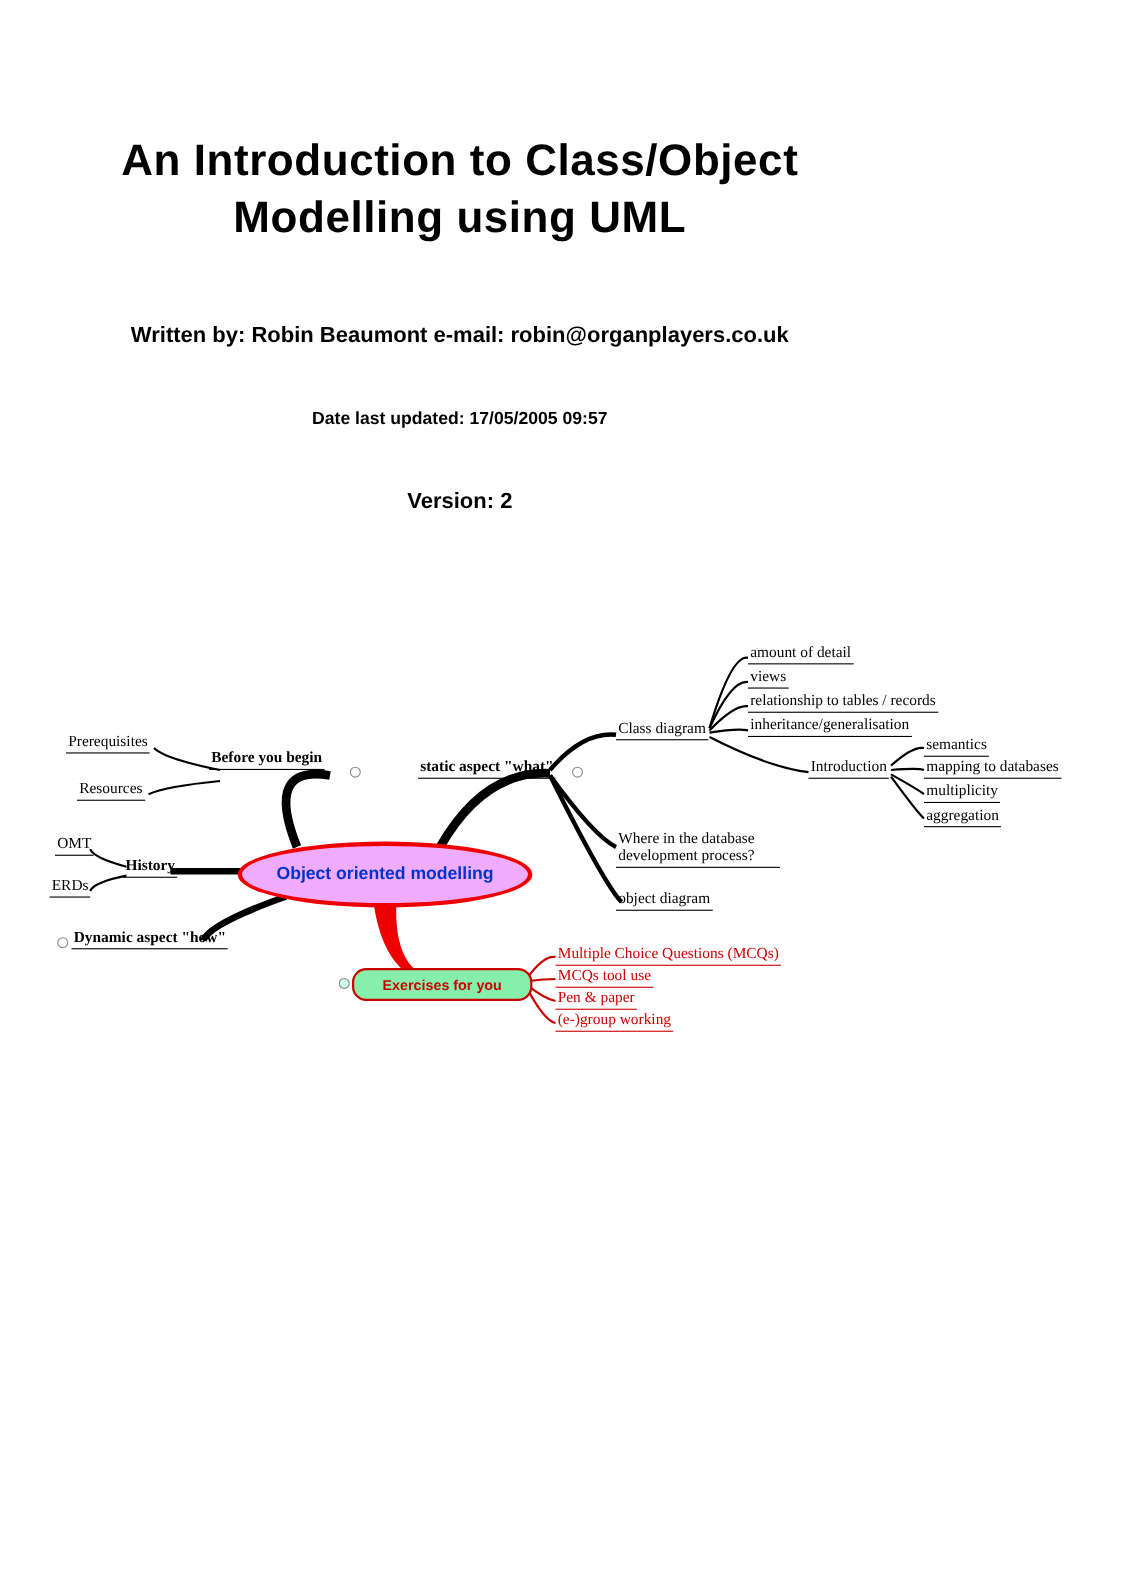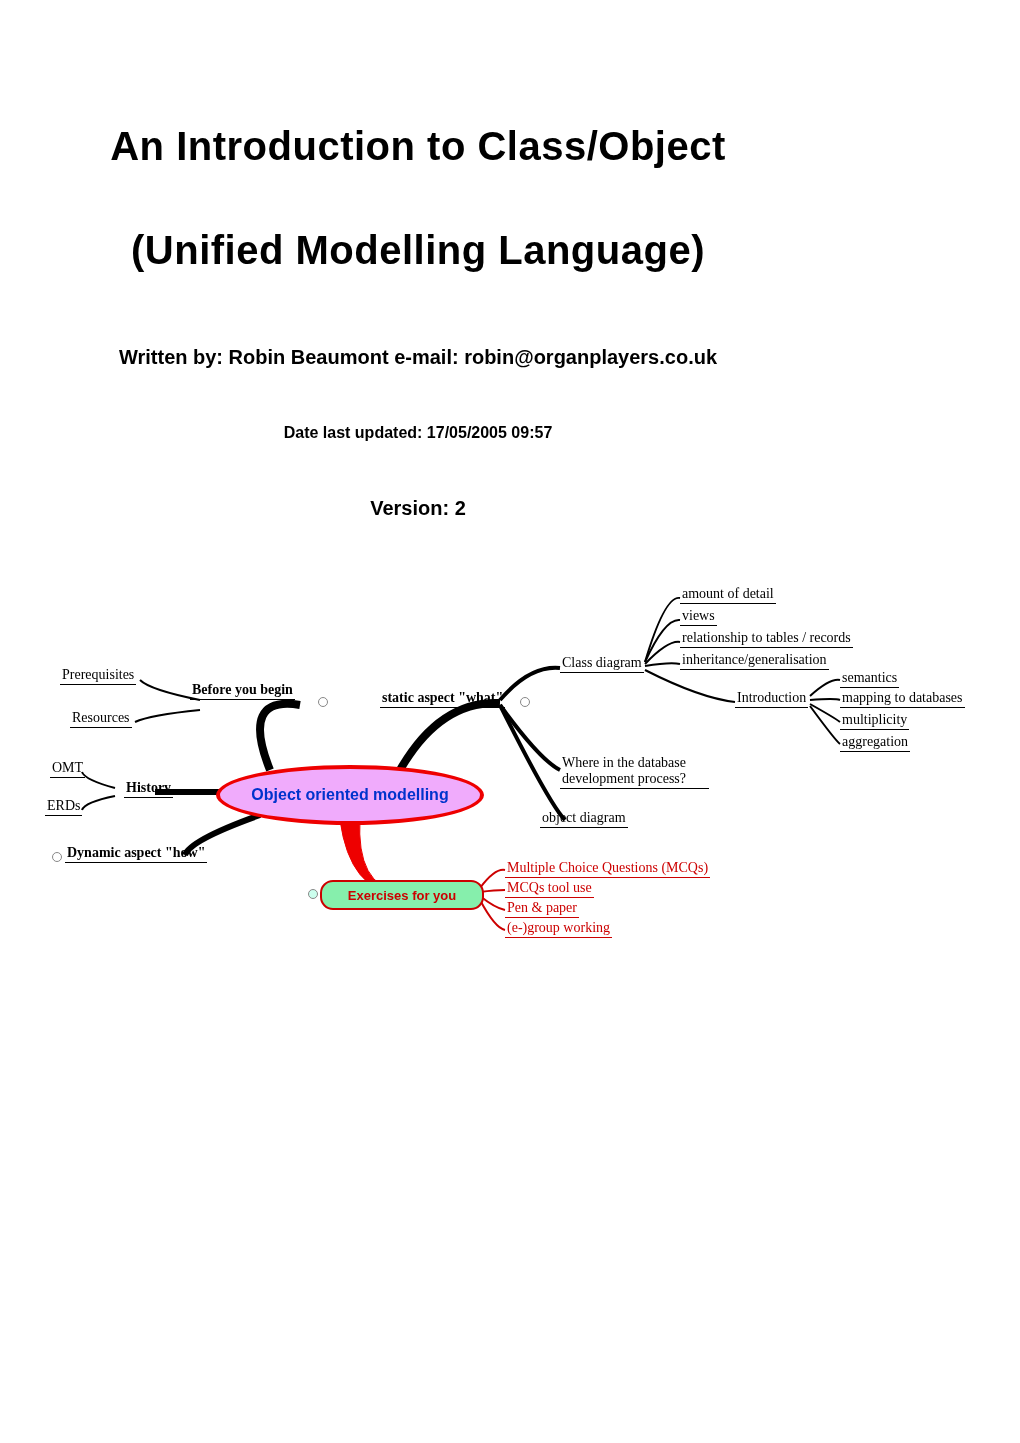--- a/index.html
+++ b/index.html
@@ -100,22 +100,21 @@
     pointer-events:none;
   }
 </style>
 </head>
 <body>
 
 <div class="page">
 
   <h1 class="title">
     <span>An Introduction to Class/Object</span><br>
-    <br>
-    <span>(Unified Modelling Language)</span>
+    <span>Modelling using UML</span><br>
   </h1>
 
   <div class="byline">Written by: Robin Beaumont e-mail: robin@organplayers.co.uk</div>
   <div class="updated">Date last updated: 17/05/2005 09:57</div>
   <div class="version">Version: 2</div>
 
   <div class="mindmap">
 
     <svg class="connectors">
 
@@ -156,21 +155,21 @@
 
     <div class="center-node">
       <span>Object oriented modelling</span>
     </div>
 
     <div class="node bold" style="left:150px;top:112px;">Before you begin</div>
     <div class="smallcircle" style="left:278px;top:127px;"></div>
     <div class="node" style="left:20px;top:97px;">Prerequisites</div>
     <div class="node" style="left:30px;top:140px;">Resources</div>
 
-    <div class="node bold" style="left:84px;top:210px;">History</div>
+    <div class="node bold" style="left:72px;top:210px;">History</div>
     <div class="node" style="left:10px;top:190px;">OMT</div>
     <div class="node" style="left:5px;top:228px;">ERDs</div>
 
     <div class="node bold" style="left:25px;top:275px;">Dynamic aspect "how"</div>
     <div class="smallcircle" style="left:12px;top:282px;"></div>
 
     <div class="node bold" style="left:340px;top:120px;">static aspect "what"</div>
     <div class="smallcircle" style="left:480px;top:127px;"></div>
 
     <div class="node" style="left:520px;top:85px;">Class diagram</div>
@@ -178,21 +177,21 @@
     <div class="node" style="left:640px;top:38px;">views</div>
     <div class="node" style="left:640px;top:60px;">relationship to tables / records</div>
     <div class="node" style="left:640px;top:82px;">inheritance/generalisation</div>
     <div class="node" style="left:695px;top:120px;">Introduction</div>
     <div class="node" style="left:800px;top:100px;">semantics</div>
     <div class="node" style="left:800px;top:120px;">mapping to databases</div>
     <div class="node" style="left:800px;top:142px;">multiplicity</div>
     <div class="node" style="left:800px;top:164px;">aggregation</div>
 
     <div class="node" style="left:520px;top:185px;white-space:normal;width:145px;line-height:1.15;">Where in the database development process?</div>
-    <div class="node" style="left:500px;top:240px;">object diagram</div>
+    <div class="node" style="left:520px;top:240px;">object diagram</div>
 
     <div class="exercises-node">
       <span>Exercises for you</span>
     </div>
     <div class="smallcircle" style="left:268px;top:319px;background:#cfe;"></div>
 
     <div class="node redtext" style="left:465px;top:290px;">Multiple Choice Questions (MCQs)</div>
     <div class="node redtext" style="left:465px;top:310px;">MCQs tool use</div>
     <div class="node redtext" style="left:465px;top:330px;">Pen &amp; paper</div>
     <div class="node redtext" style="left:465px;top:350px;">(e-)group working</div>

